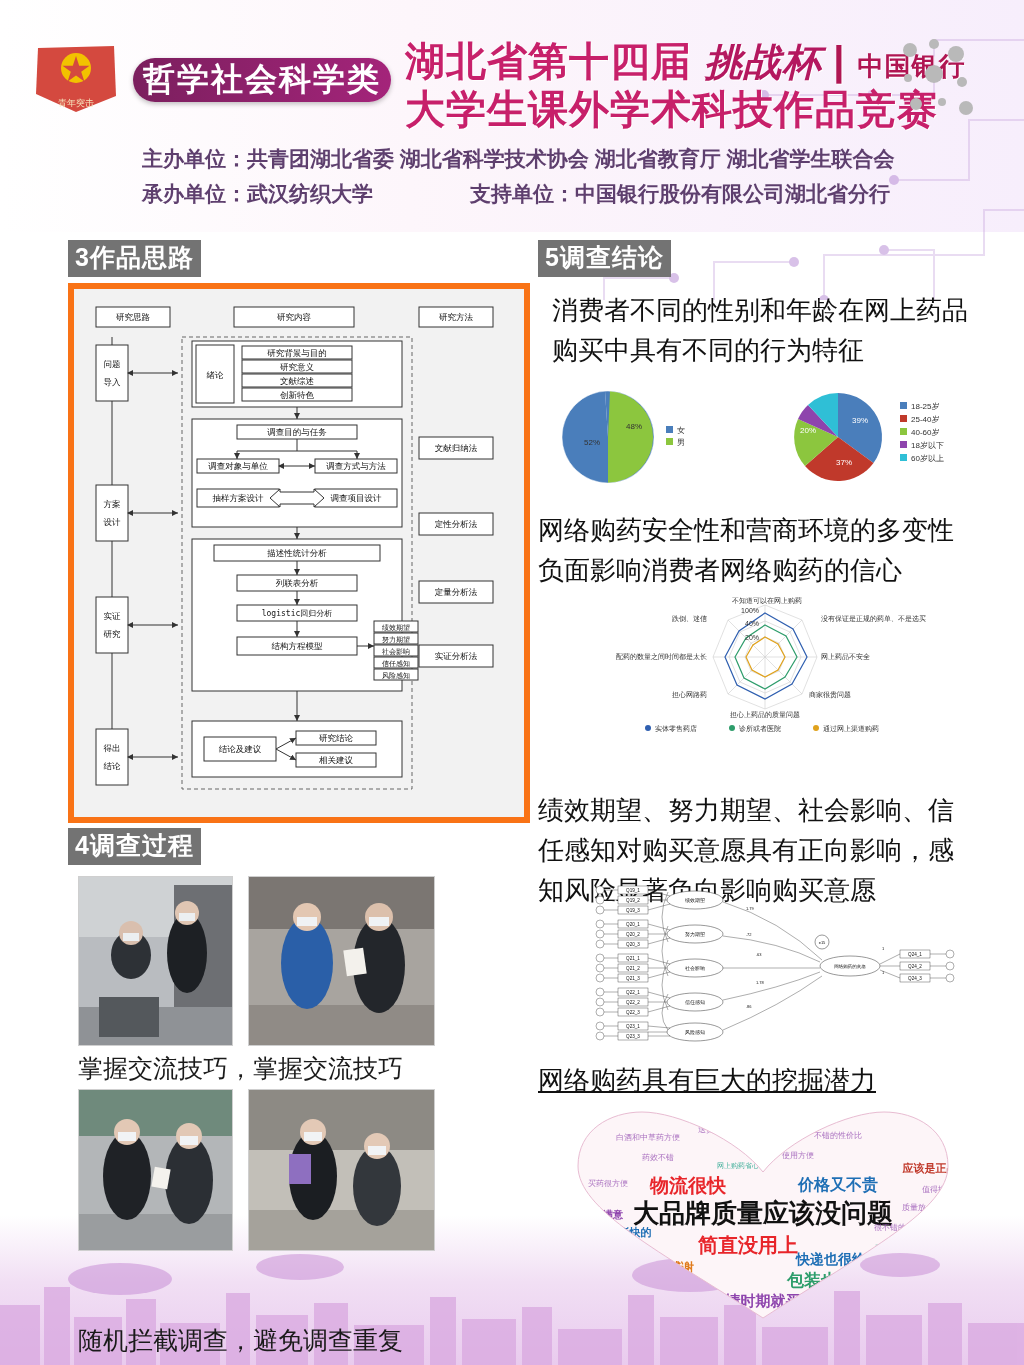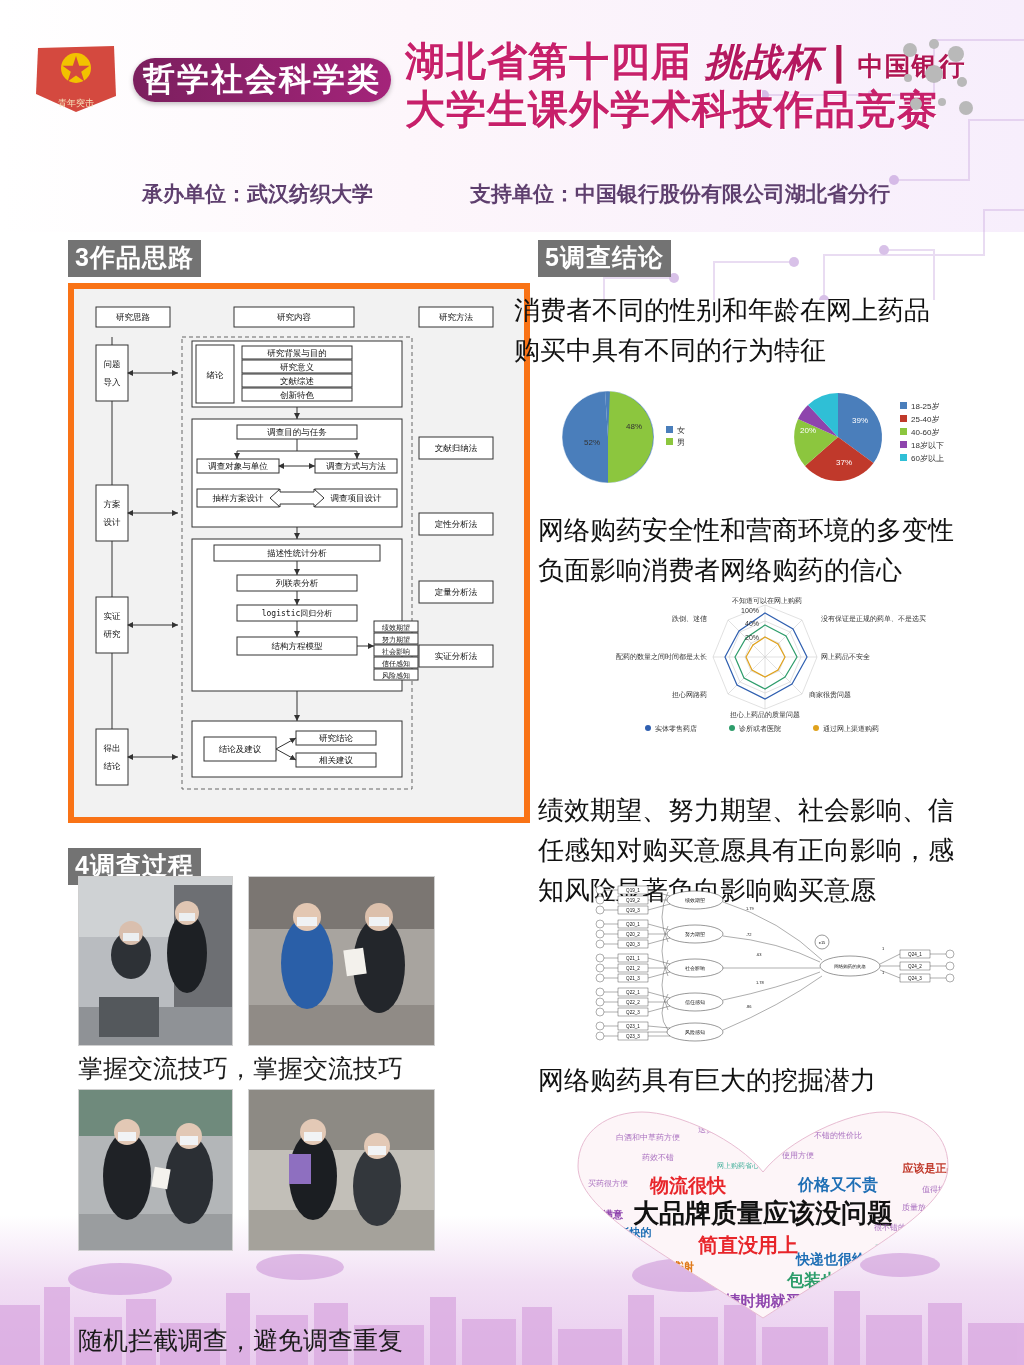--- a/index.html
+++ b/index.html
@@ -59,21 +59,21 @@
   .org1{left:142px;top:145px;}
   .org2{left:142px;top:180px;}
   .org3{left:470px;top:180px;}
   .dots{position:absolute;right:38px;top:30px;width:96px;height:96px;}
   
   .sec-title{
     position:absolute;background:#737373;color:#ffffff;
     font-size:25px;font-weight:bold;padding:1px 7px 3px 7px;letter-spacing:1px;
   }
   #sec3{left:68px;top:240px;}
-  #sec4{left:68px;top:828px;margin-top:20px;}
+  #sec4{left:68px;top:828px;}
   #sec5{left:538px;top:240px;}
   
   .flow-wrap{
     position:absolute;left:68px;top:283px;width:450px;height:528px;
     background:#f2f2f2;border:6px solid #f97316;
   }
   .flow-svg{position:absolute;left:0;top:0;}
   
   .photo{position:absolute;border:1px solid #cfcfcf;overflow:hidden;}
   .ph1{left:78px;top:876px;width:153px;height:168px;}
@@ -82,24 +82,24 @@
   .ph4{left:248px;top:1089px;width:185px;height:160px;}
   .cap{
     position:absolute;font-size:25px;color:#1a1a1a;white-space:nowrap;
   }
   .cap1{left:78px;top:1052px;}
   .cap2{left:78px;top:1324px;}
   
   .concl{
     position:absolute;font-size:26px;color:#111;line-height:40px;width:440px;
   }
-  .c1{left:514px;top:290px;}
+  .c1{left:552px;top:290px;}
   .c2{left:538px;top:510px;}
   .c3{left:538px;top:790px;}
-  .c4{left:538px;top:1060px;}
+  .c4{left:538px;top:1060px;text-decoration:underline;}
   .fig{position:absolute;}
   .pies{left:538px;top:378px;width:450px;height:118px;}
   .radar{left:600px;top:585px;width:330px;height:160px;}
   .sem{left:560px;top:880px;width:420px;height:165px;}
   .cloud{left:538px;top:1100px;width:450px;height:230px;}
   .legend-txt{font-size:8px;fill:#333;font-family:"Liberation Sans",sans-serif;}
   .tiny{font-size:7px;fill:#333;}
 </style>
 </head>
 <body>
@@ -170,20 +170,21 @@
   <div class="cat-badge">哲学社会科学类</div>
 
   <div class="title-1">
     <span>湖北省第十四届</span>
     <span class="chal">挑战杯</span>
     <span style="color:#b01552;">|</span>
     <span class="bank">中国银行</span>
   </div>
   <div class="title-2">大学生课外学术科技作品竞赛</div>
 
+  <div class="org-line org1">主办单位：共青团湖北省委  湖北省科学技术协会  湖北省教育厅  湖北省学生联合会</div>
   <div class="org-line org2">承办单位：武汉纺织大学</div>
   <div class="org-line org3">支持单位：中国银行股份有限公司湖北省分行</div>
 
   <svg class="dots" viewBox="0 0 96 96">
     <g fill="#b9b9b9">
       <circle cx="20" cy="20" r="7"></circle>
         <circle cx="44" cy="14" r="5"></circle>
         <circle cx="66" cy="24" r="8"></circle>
       <circle cx="18" cy="48" r="4"></circle>
         <circle cx="44" cy="44" r="9"></circle>

